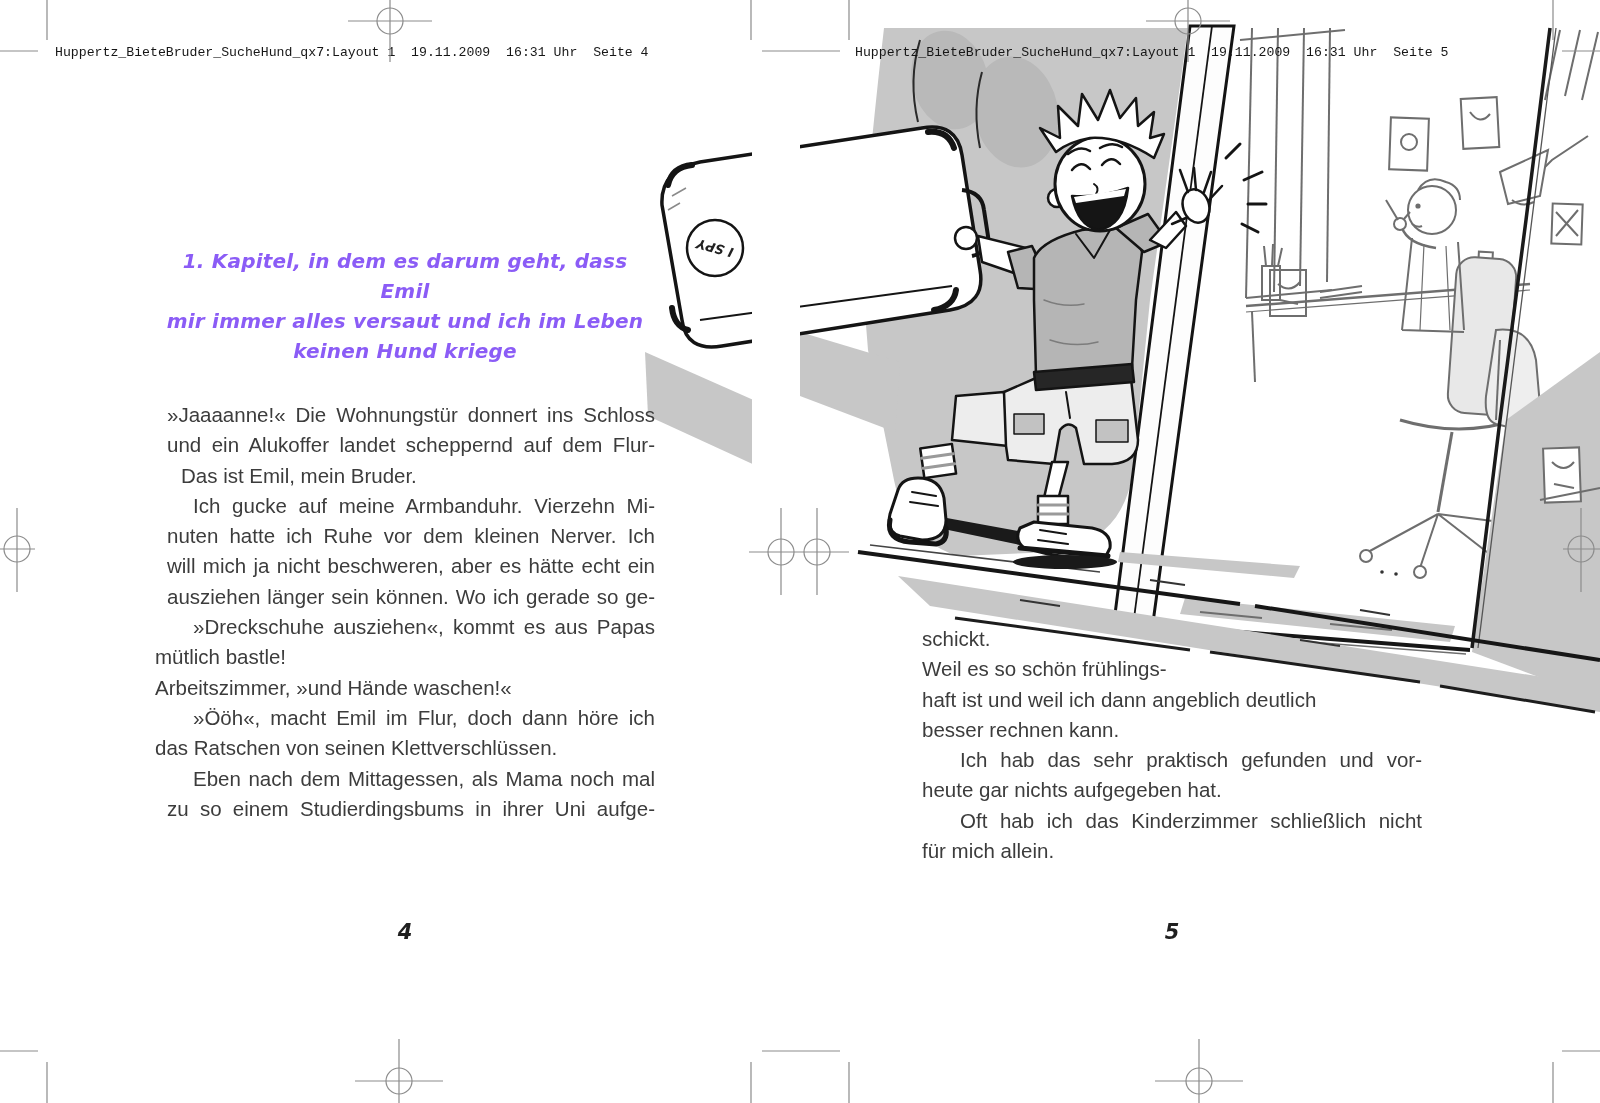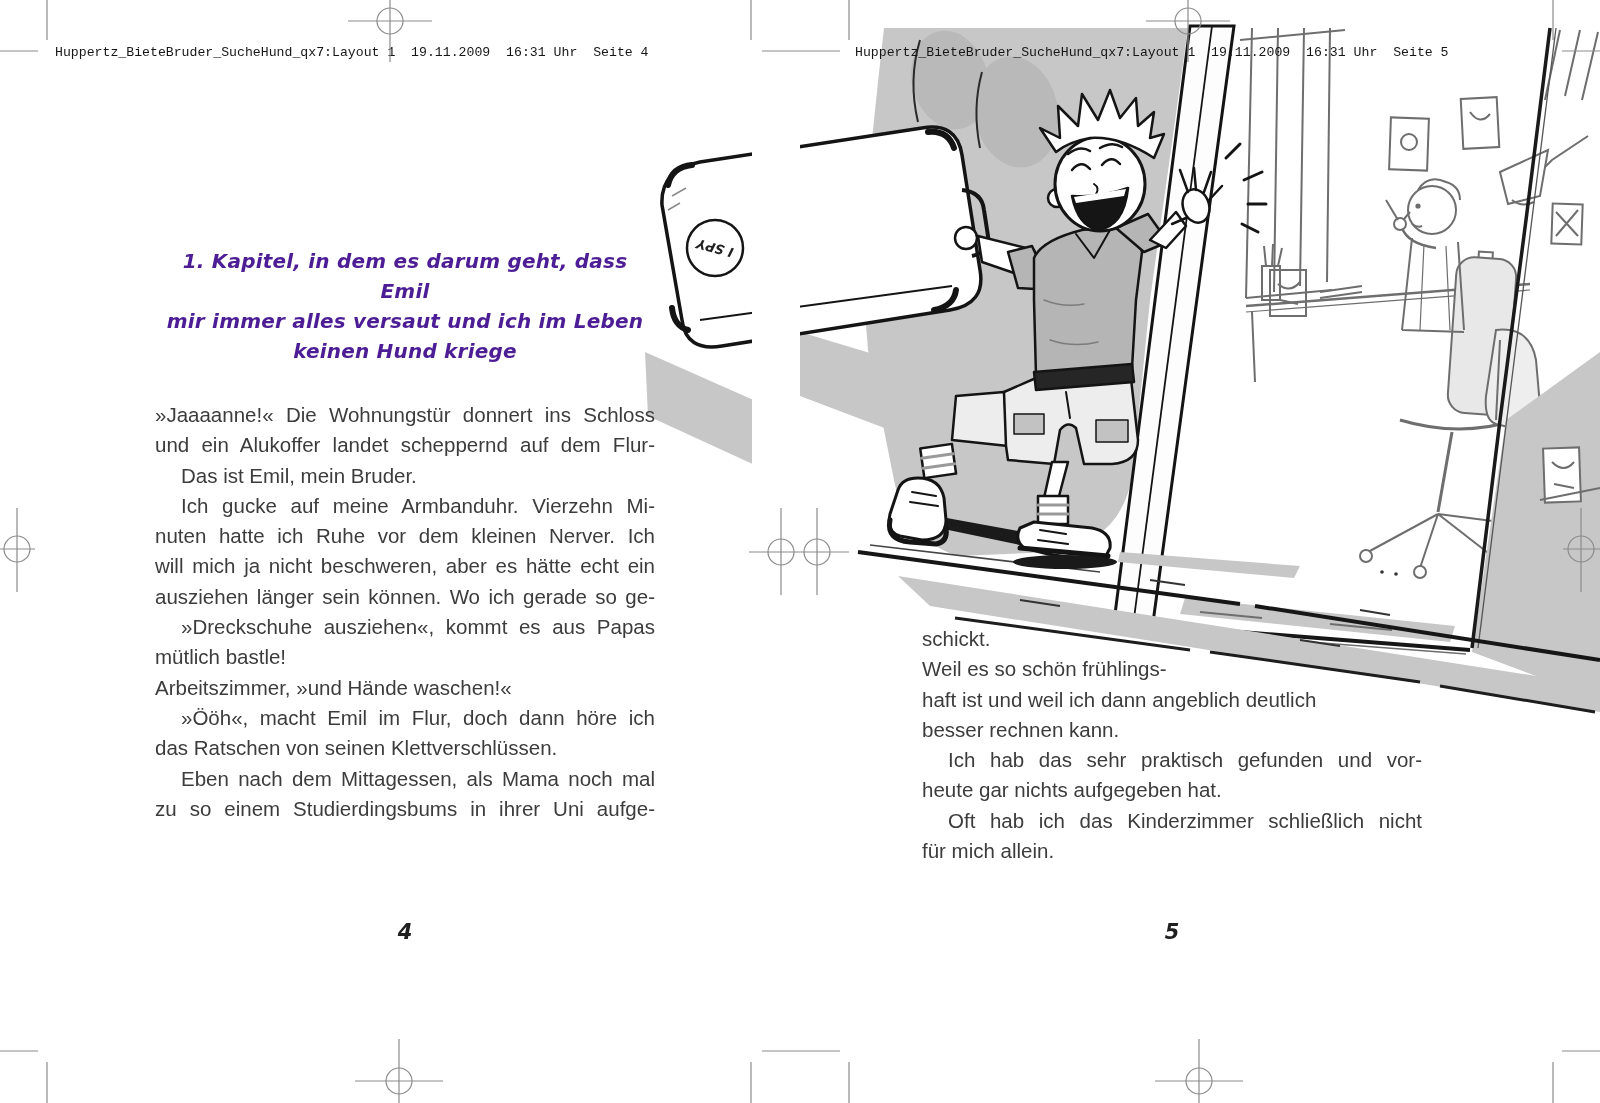--- a/index.html
+++ b/index.html
@@ -2,26 +2,26 @@
 <html><head>
 <meta charset="utf-8">
 <style>
   html,body{margin:0;padding:0;background:#ffffff;}
   .sheet{position:relative;width:1600px;height:1103px;background:#fff;overflow:hidden;
          font-family:"Liberation Sans",sans-serif;}
   .slug{position:absolute;top:4px;font:13.2px/18px "Liberation Mono",monospace;color:#161616;
         white-space:pre;letter-spacing:0;margin-top:40px;}
   .slug.left{left:55px;} .slug.right{left:855px;}
   .title-block{position:absolute;left:155px;top:246px;width:500px;text-align:center;}
-  .title-line{font:italic 700 20px/30px "DejaVu Sans",sans-serif;color:#4c1d95;letter-spacing:.2px;}
+  .title-line{font:italic 700 20px/30px "DejaVu Sans",sans-serif;color:#8b5cf6;letter-spacing:.2px;}
   .body-block{position:absolute;width:500px;}
   .body-block.lp{left:155px;top:400px;}
   .body-block.rp{left:922px;top:624px;}
   .line{font:20.5px/30.3px "Liberation Sans",sans-serif;color:#3c3c3c;white-space:nowrap;}
-  .line.j{white-space:normal;text-align:justify;text-align-last:justify;}
+  .line.j{white-space:normal;text-align:justify;text-align-last:justify;margin-left:12px;}
   .line.ind{text-indent:26px;}
   .pagenum{position:absolute;width:500px;text-align:center;top:918px;
            font:italic 700 21px/28px "DejaVu Sans",sans-serif;color:#1f1f1f;}
   .pagenum.lp{left:155px;} .pagenum.rp{left:922px;}
   .illu{position:absolute;left:640px;top:24px;width:960px;height:716px;}
   .gutter{position:absolute;left:752px;top:0;width:48px;height:1103px;background:#fff;}
   .marks{position:absolute;left:0;top:0;width:1600px;height:1103px;pointer-events:none;}
 </style>
 </head>
 <body>

